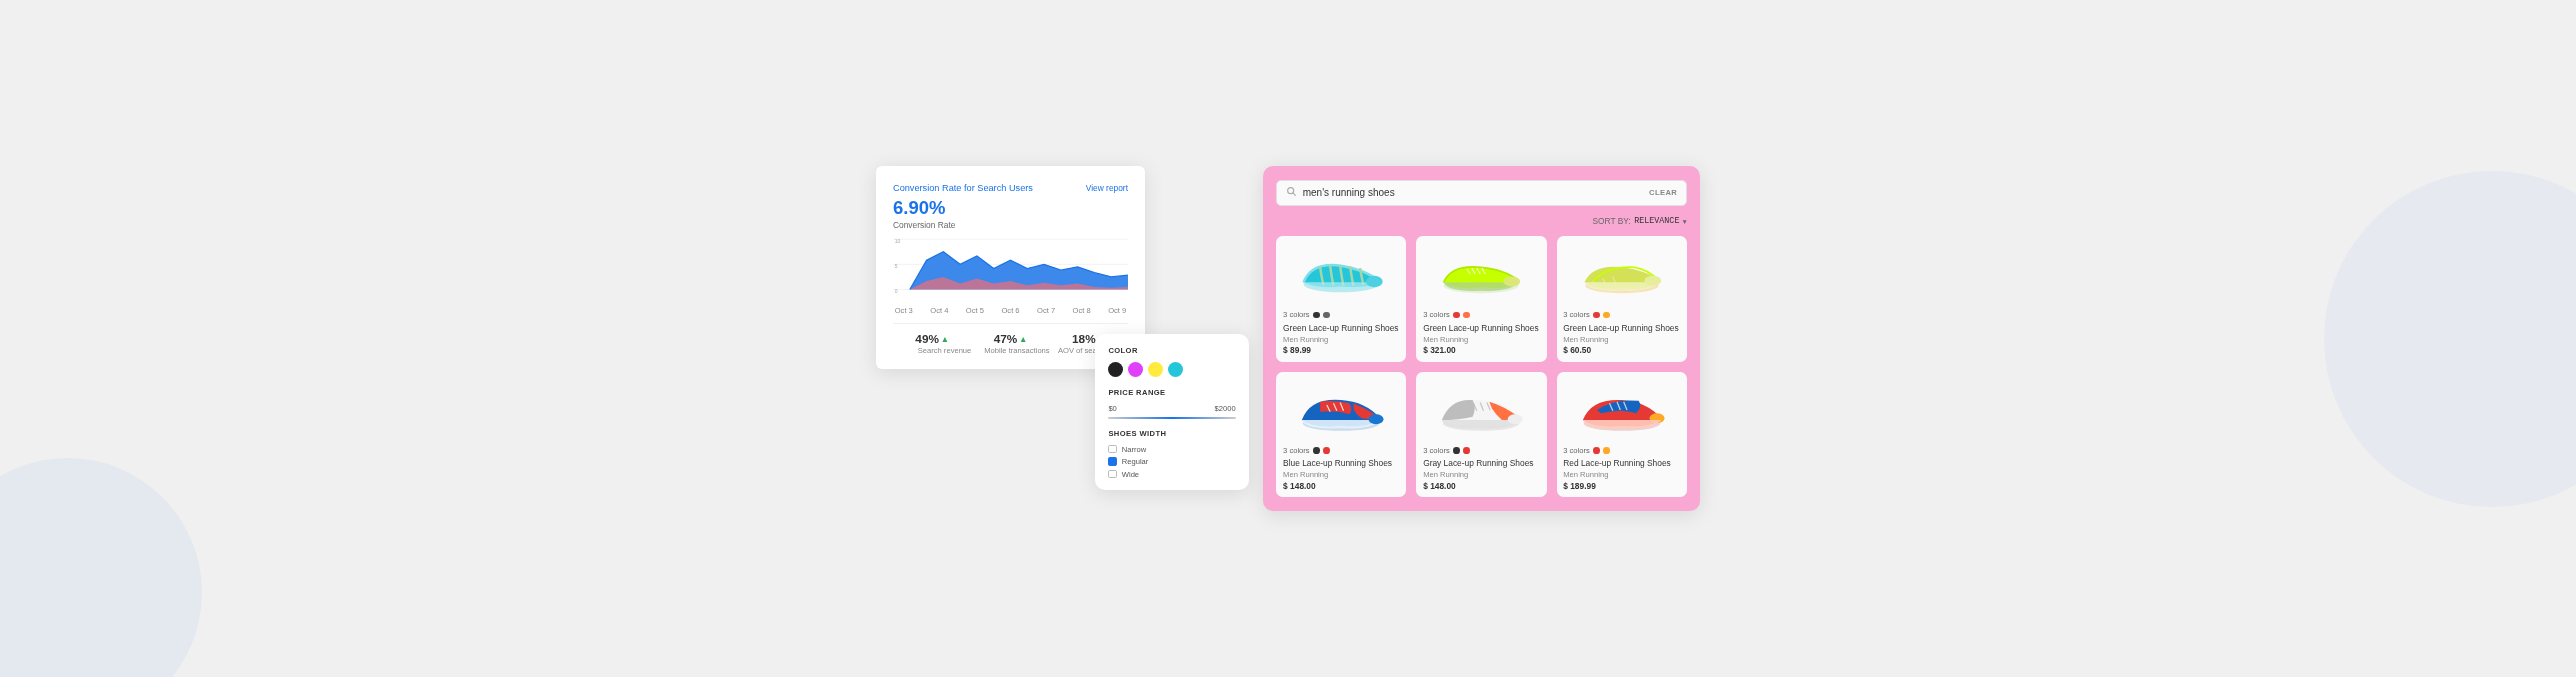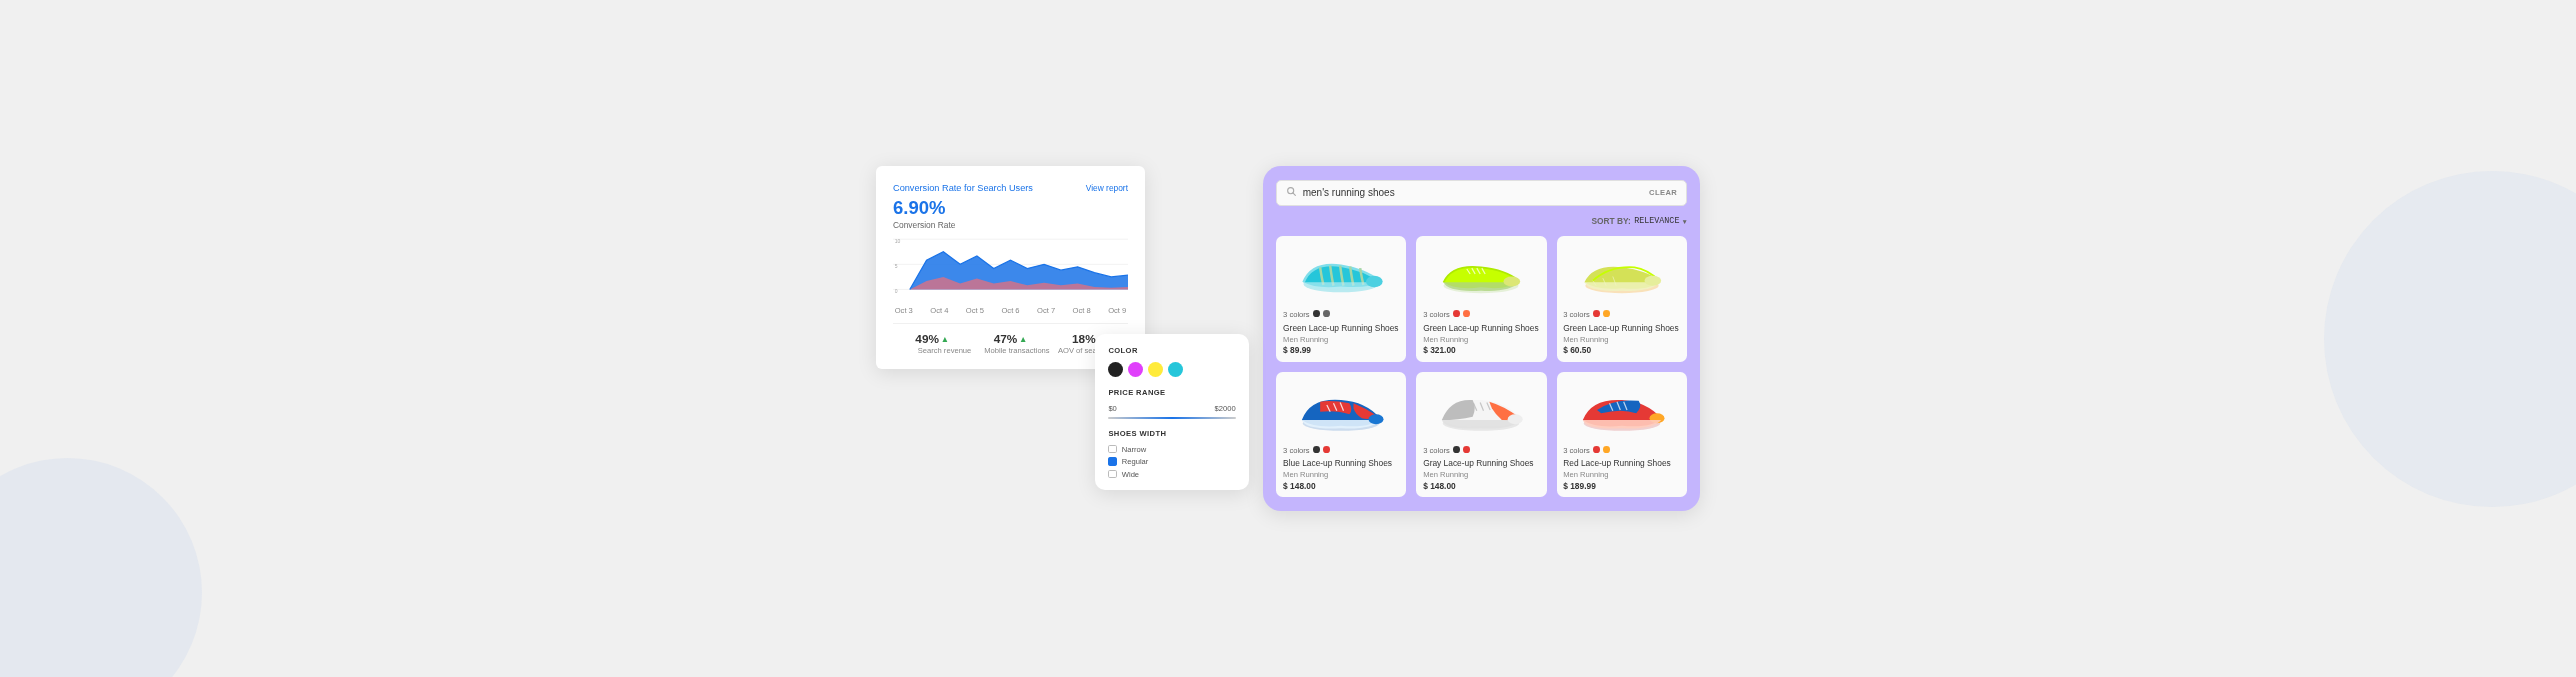--- a/index.html
+++ b/index.html
@@ -203,22 +203,22 @@
       border-radius: 1.7px;
       background: #fff;
     }
     .width-checkbox.checked {
       background: #1a73e8;
       border-color: #1a73e8;
     }
 
     
     .search-panel {
-      background: #c4b5fd;
-      border-radius: 18px;
+      background: #f9a8d4;
+      border-radius: 10px;
       box-shadow: 0 3.4px 20px rgba(0,0,0,0.10);
       width: 437px;
       min-width: 403px;
       padding: 13.4px 13.4px 13.4px;
       position: relative;
       margin-left: auto;
     }
     .search-bar {
       display: flex;
       align-items: center;
@@ -247,21 +247,21 @@
     }
     .sort-row {
       display: flex;
       justify-content: flex-end;
       align-items: center;
       margin-bottom: 10px;
       font-size: 8.4px;
       color: #666;
       gap: 3.4px;
     }
-    .sort-label { font-weight: 700; }
+    .sort-label { font-weight: 400; }
     .sort-value { color: #333; font-weight: 500; font-family: Liberation Mono, monospace; }
     .sort-chevron { color: #666; font-size: 7.6px; }
 
     
     .product-grid {
       display: grid;
       grid-template-columns: repeat(3, 1fr);
       gap: 10px;
     }
     .product-card {
@@ -275,21 +275,21 @@
     .product-img-placeholder {
       width: 100%;
       height: 59px;
       display: flex;
       align-items: center;
       justify-content: center;
       margin-bottom: 6.7px;
     }
     .product-colors-row {
       display: flex;
-      align-items: flex-start;
+      align-items: center;
       gap: 3.4px;
       margin-bottom: 3.4px;
       width: 100%;
     }
     .product-colors-label {
       font-size: 7.6px;
       color: #666;
     }
     .product-color-dot {
       width: 6.7px;

